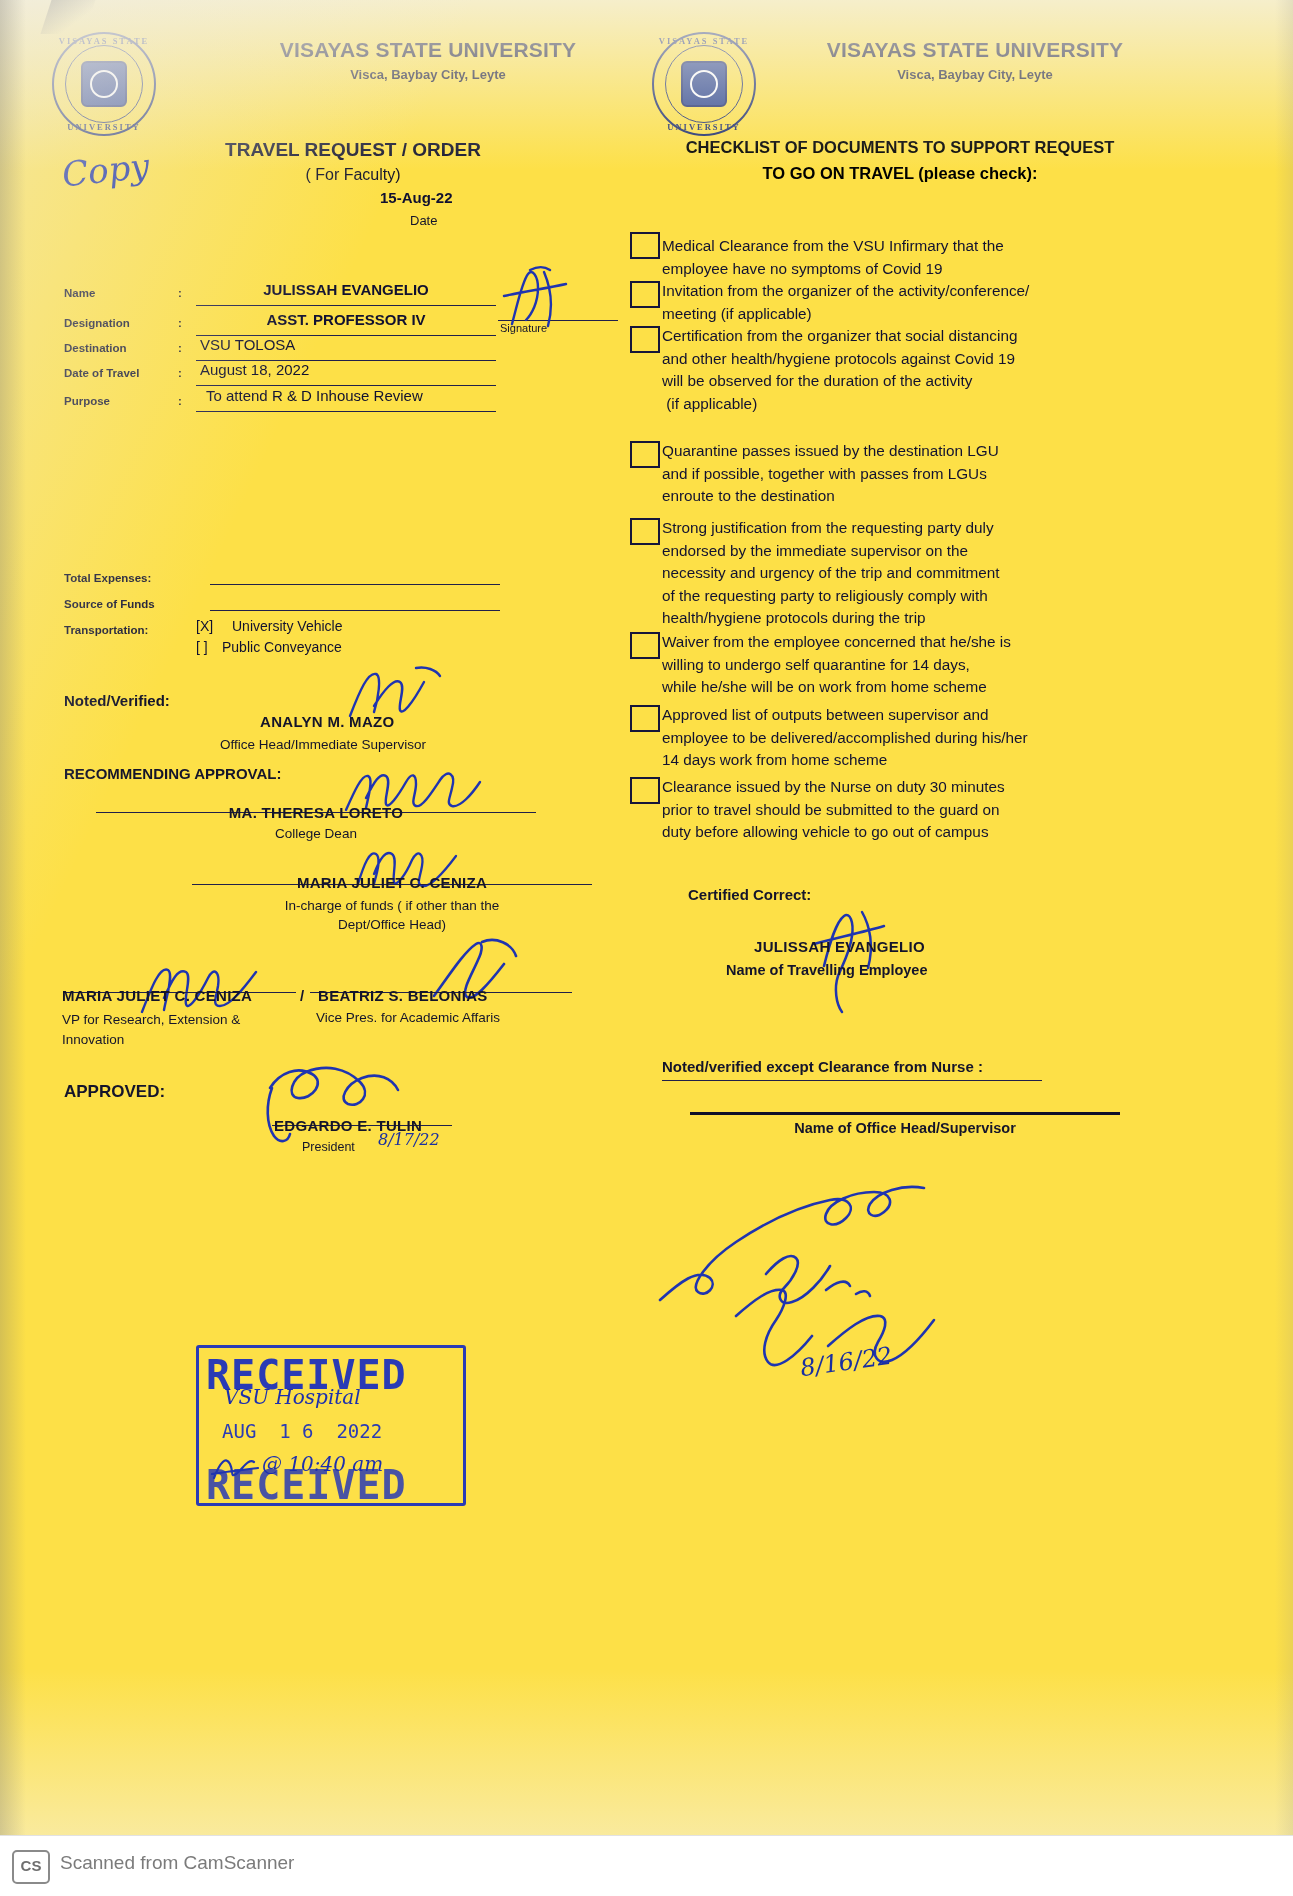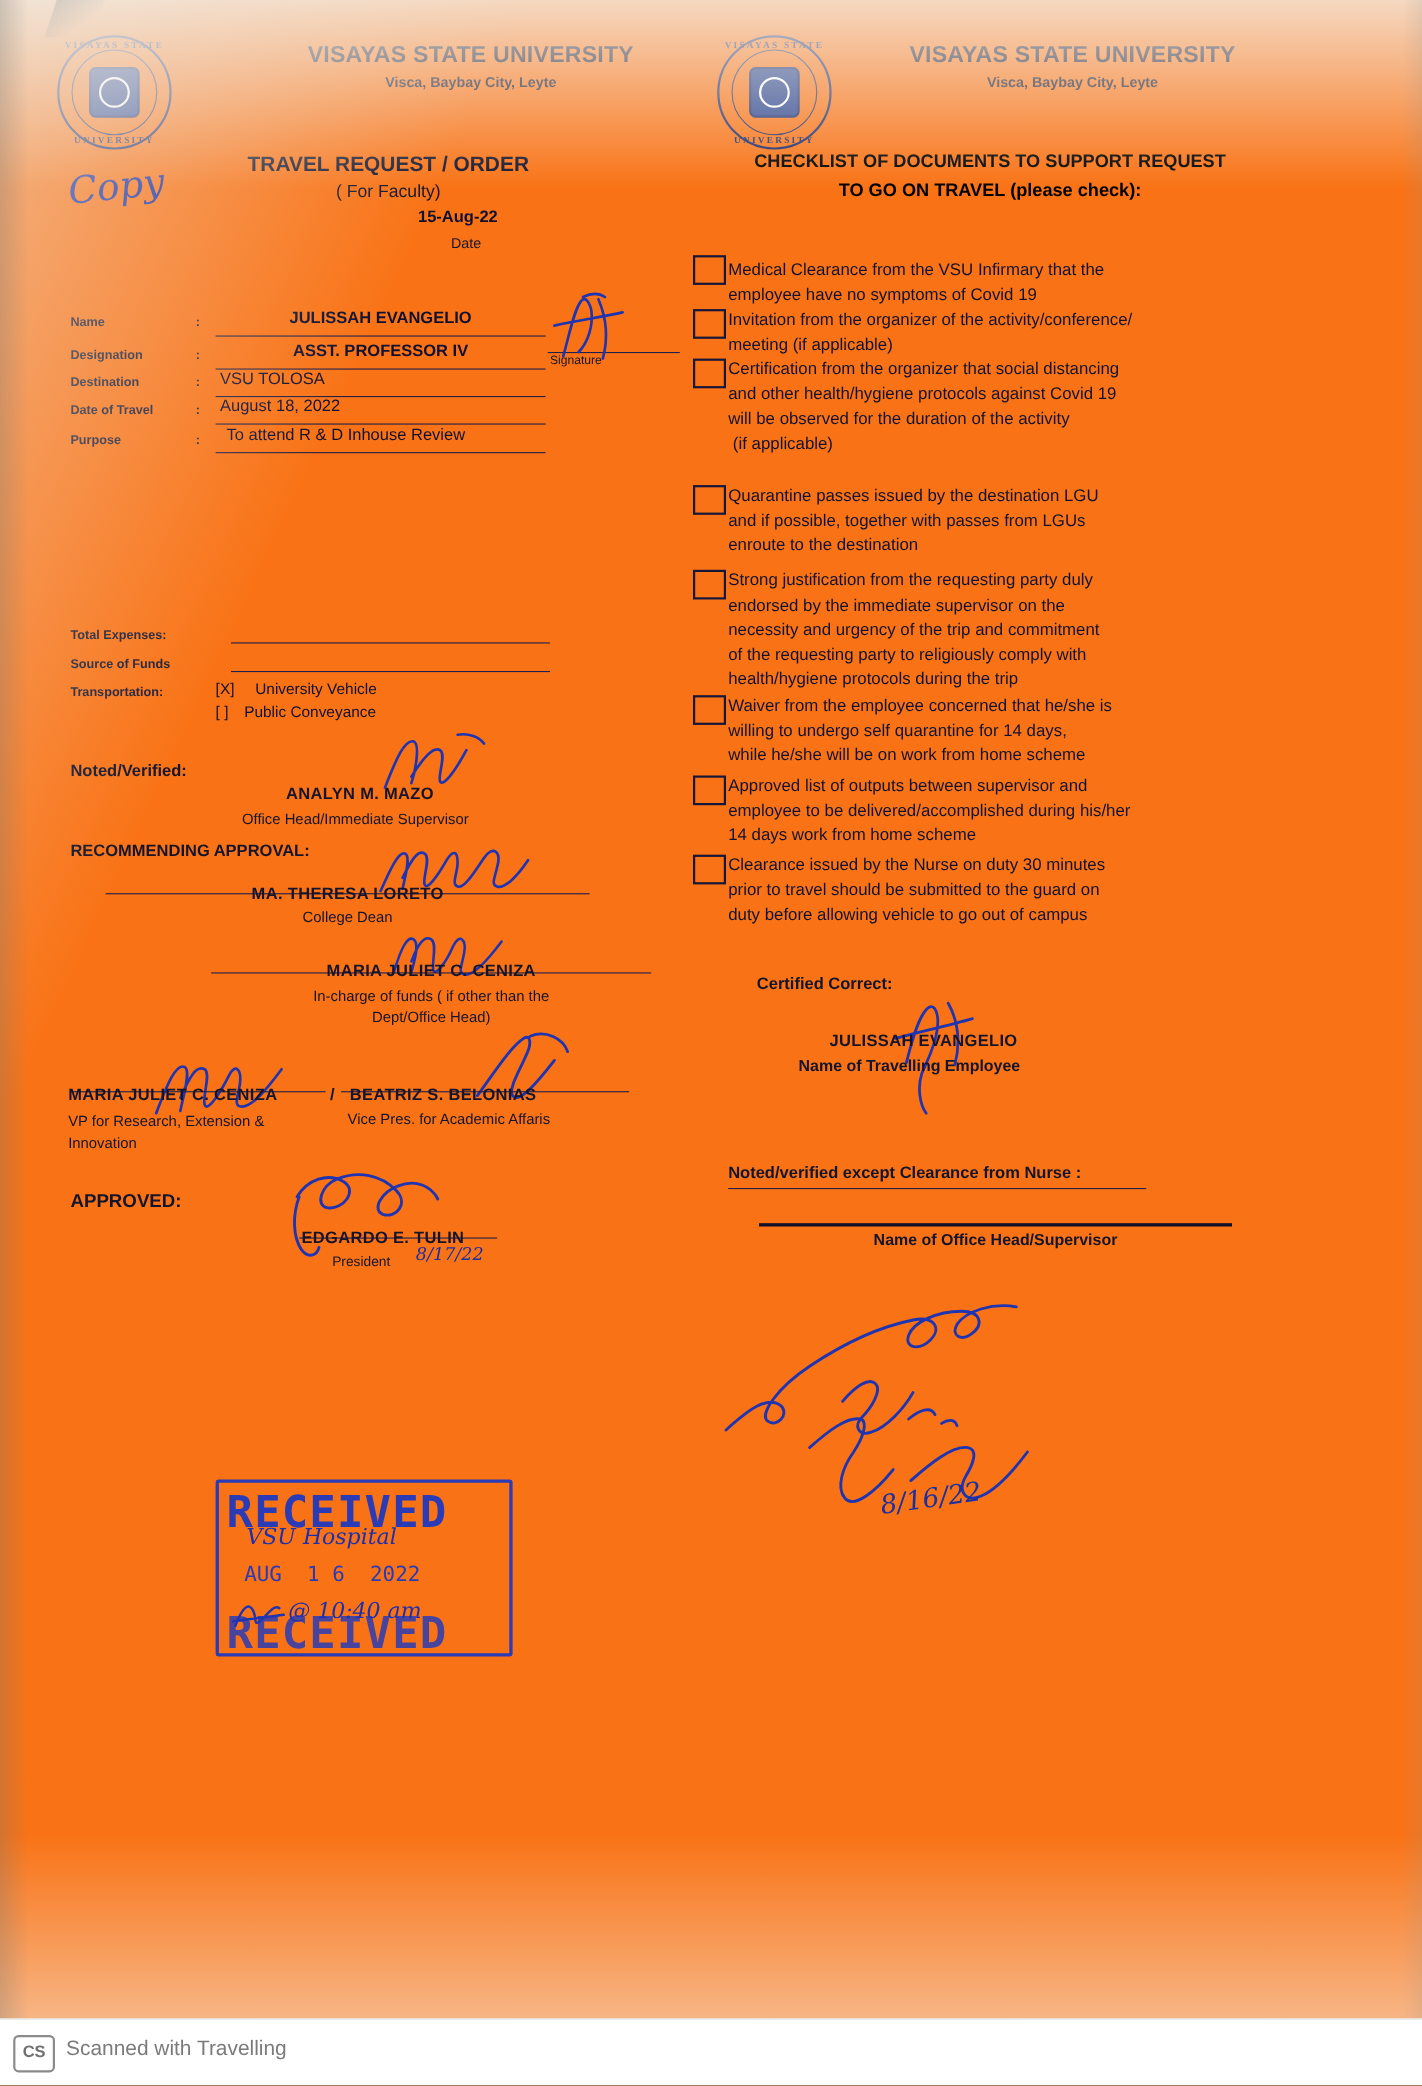--- a/index.html
+++ b/index.html
@@ -7,21 +7,21 @@
     padding: 0;
     background: #3a3a3a;
   }
   body {
     font-family: "Liberation Sans", sans-serif;
   }
   .page {
     position: relative;
     width: 1293px;
     height: 1896px;
-    background: #f97316;
+    background: #fde047;
     overflow: hidden;
   }
   
   .scan-tint {
     position: absolute;
     inset: 0;
     background:
       linear-gradient(115deg, rgba(238,236,230,0.55) 0%, rgba(255,255,255,0) 22%),
       linear-gradient(0deg, rgba(246,244,238,0.7) 0%, rgba(255,255,255,0) 12%),
       linear-gradient(180deg, rgba(244,242,236,0.8) 0%, rgba(255,255,255,0) 9%);
@@ -432,16 +432,16 @@
   </svg>
   <div class="hand" style="left:800px; top:1348px; font-size:24px; transform:rotate(-8deg);">8/16/22</div>
 
   <div class="scan-tint"></div>
   <div class="edge-shadow"></div>
   <div class="edge-shadow-r"></div>
   <div class="corner-fold"></div>
 
   <div class="footer">
     <div class="cs-badge">CS</div>
-    <div class="cs-text">Scanned with Travelling</div>
+    <div class="cs-text">Scanned from CamScanner</div>
   </div>
 
 </div>
 
 </body></html>

